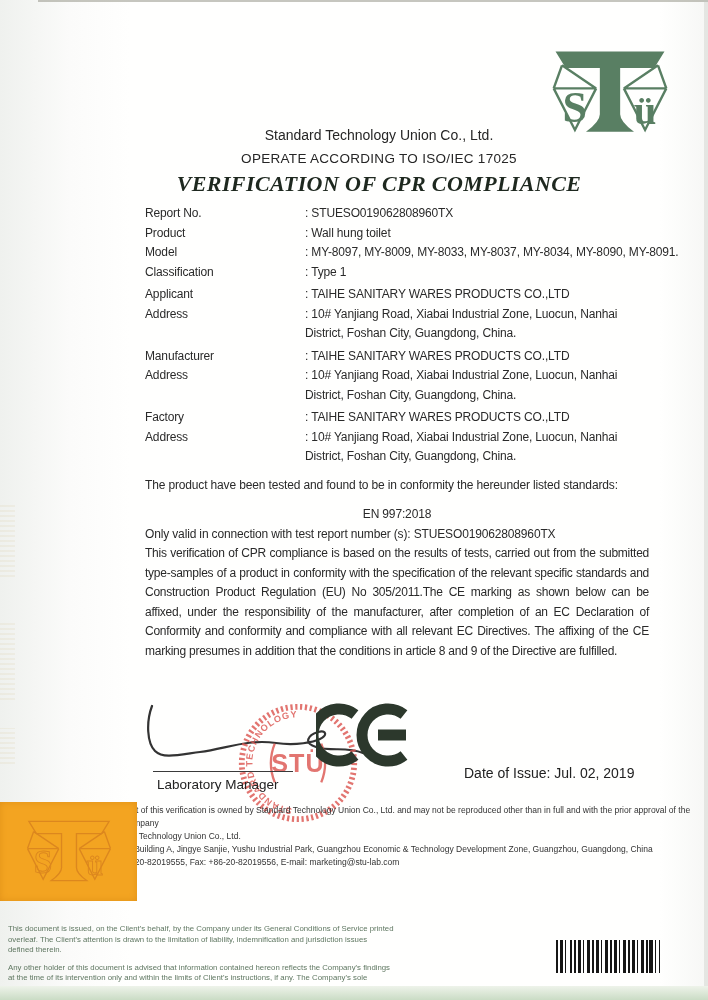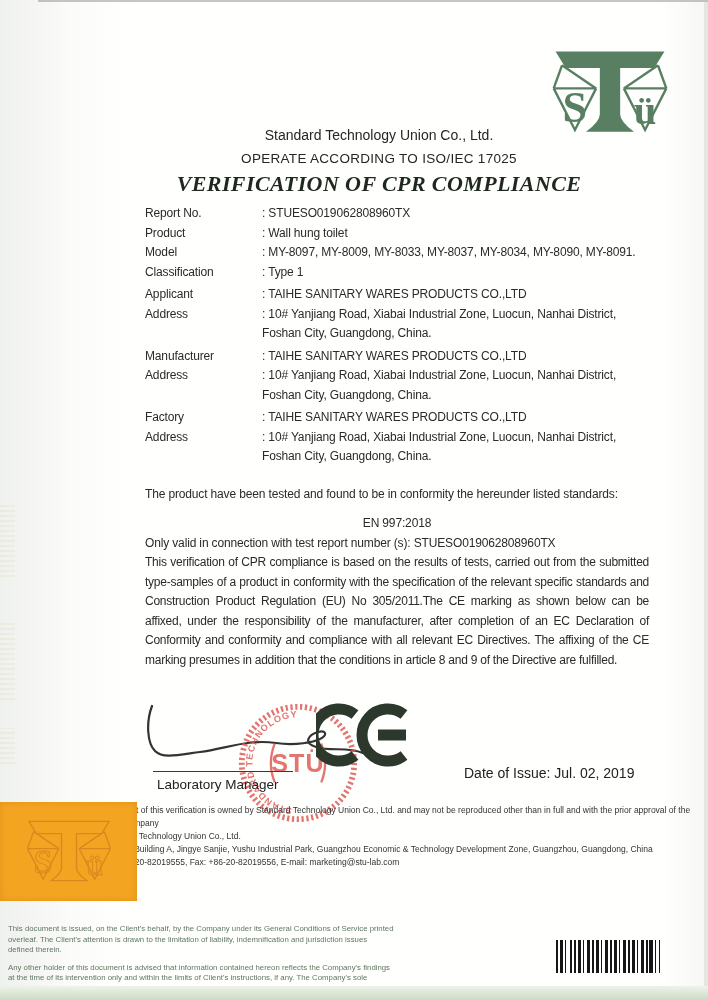--- a/index.html
+++ b/index.html
@@ -11,26 +11,26 @@
   .edge-top{position:absolute;top:0;left:38px;right:0;height:2px;background:#97978b;opacity:.55;}
   
   .logo{position:absolute;left:550px;top:46px;width:120px;height:94px;}
   .company{position:absolute;left:25px;top:127px;width:708px;text-align:center;font-size:14px;color:#262626;}
   .operate{position:absolute;left:25px;top:151px;width:708px;text-align:center;font-size:13.5px;letter-spacing:.3px;color:#262626;}
   .cert-title{position:absolute;left:25px;top:171px;width:708px;text-align:center;
     font-family:"Liberation Serif",serif;font-style:italic;font-weight:bold;font-size:22px;
     letter-spacing:.4px;color:#1e281f;}
   
   .doc{position:absolute;left:145px;top:204px;width:504px;font-size:12px;letter-spacing:-.15px;line-height:19.5px;color:#2a2a2a;}
-  .frow{display:flex;}
+  .frow{display:flex;gap:43px;}
   .frow .lab{flex:0 0 117px;}
   .frow .val{flex:1;white-space:normal;}
   .nowrap .val{white-space:nowrap;}
   .grp{margin-top:3px;}
-  .stmt{margin-top:18px;}
+  .stmt{margin-top:9px;}
   .std-line{text-align:center;margin-top:10px;}
   .para{text-align:justify;letter-spacing:-.25px;}
   
   .sig-svg{position:absolute;left:142px;top:702px;}
   .stamp{position:absolute;left:235px;top:700px;opacity:.82;}
   .sig-line{position:absolute;left:153px;top:771px;width:140px;border-top:1.6px solid #3a3a3a;}
   .lab-mgr{position:absolute;left:157px;top:777px;font-size:13.5px;color:#222;}
   .issue-date{position:absolute;left:464px;top:765px;font-size:14px;color:#222;}
   .ce{position:absolute;left:316px;top:698px;}
   

